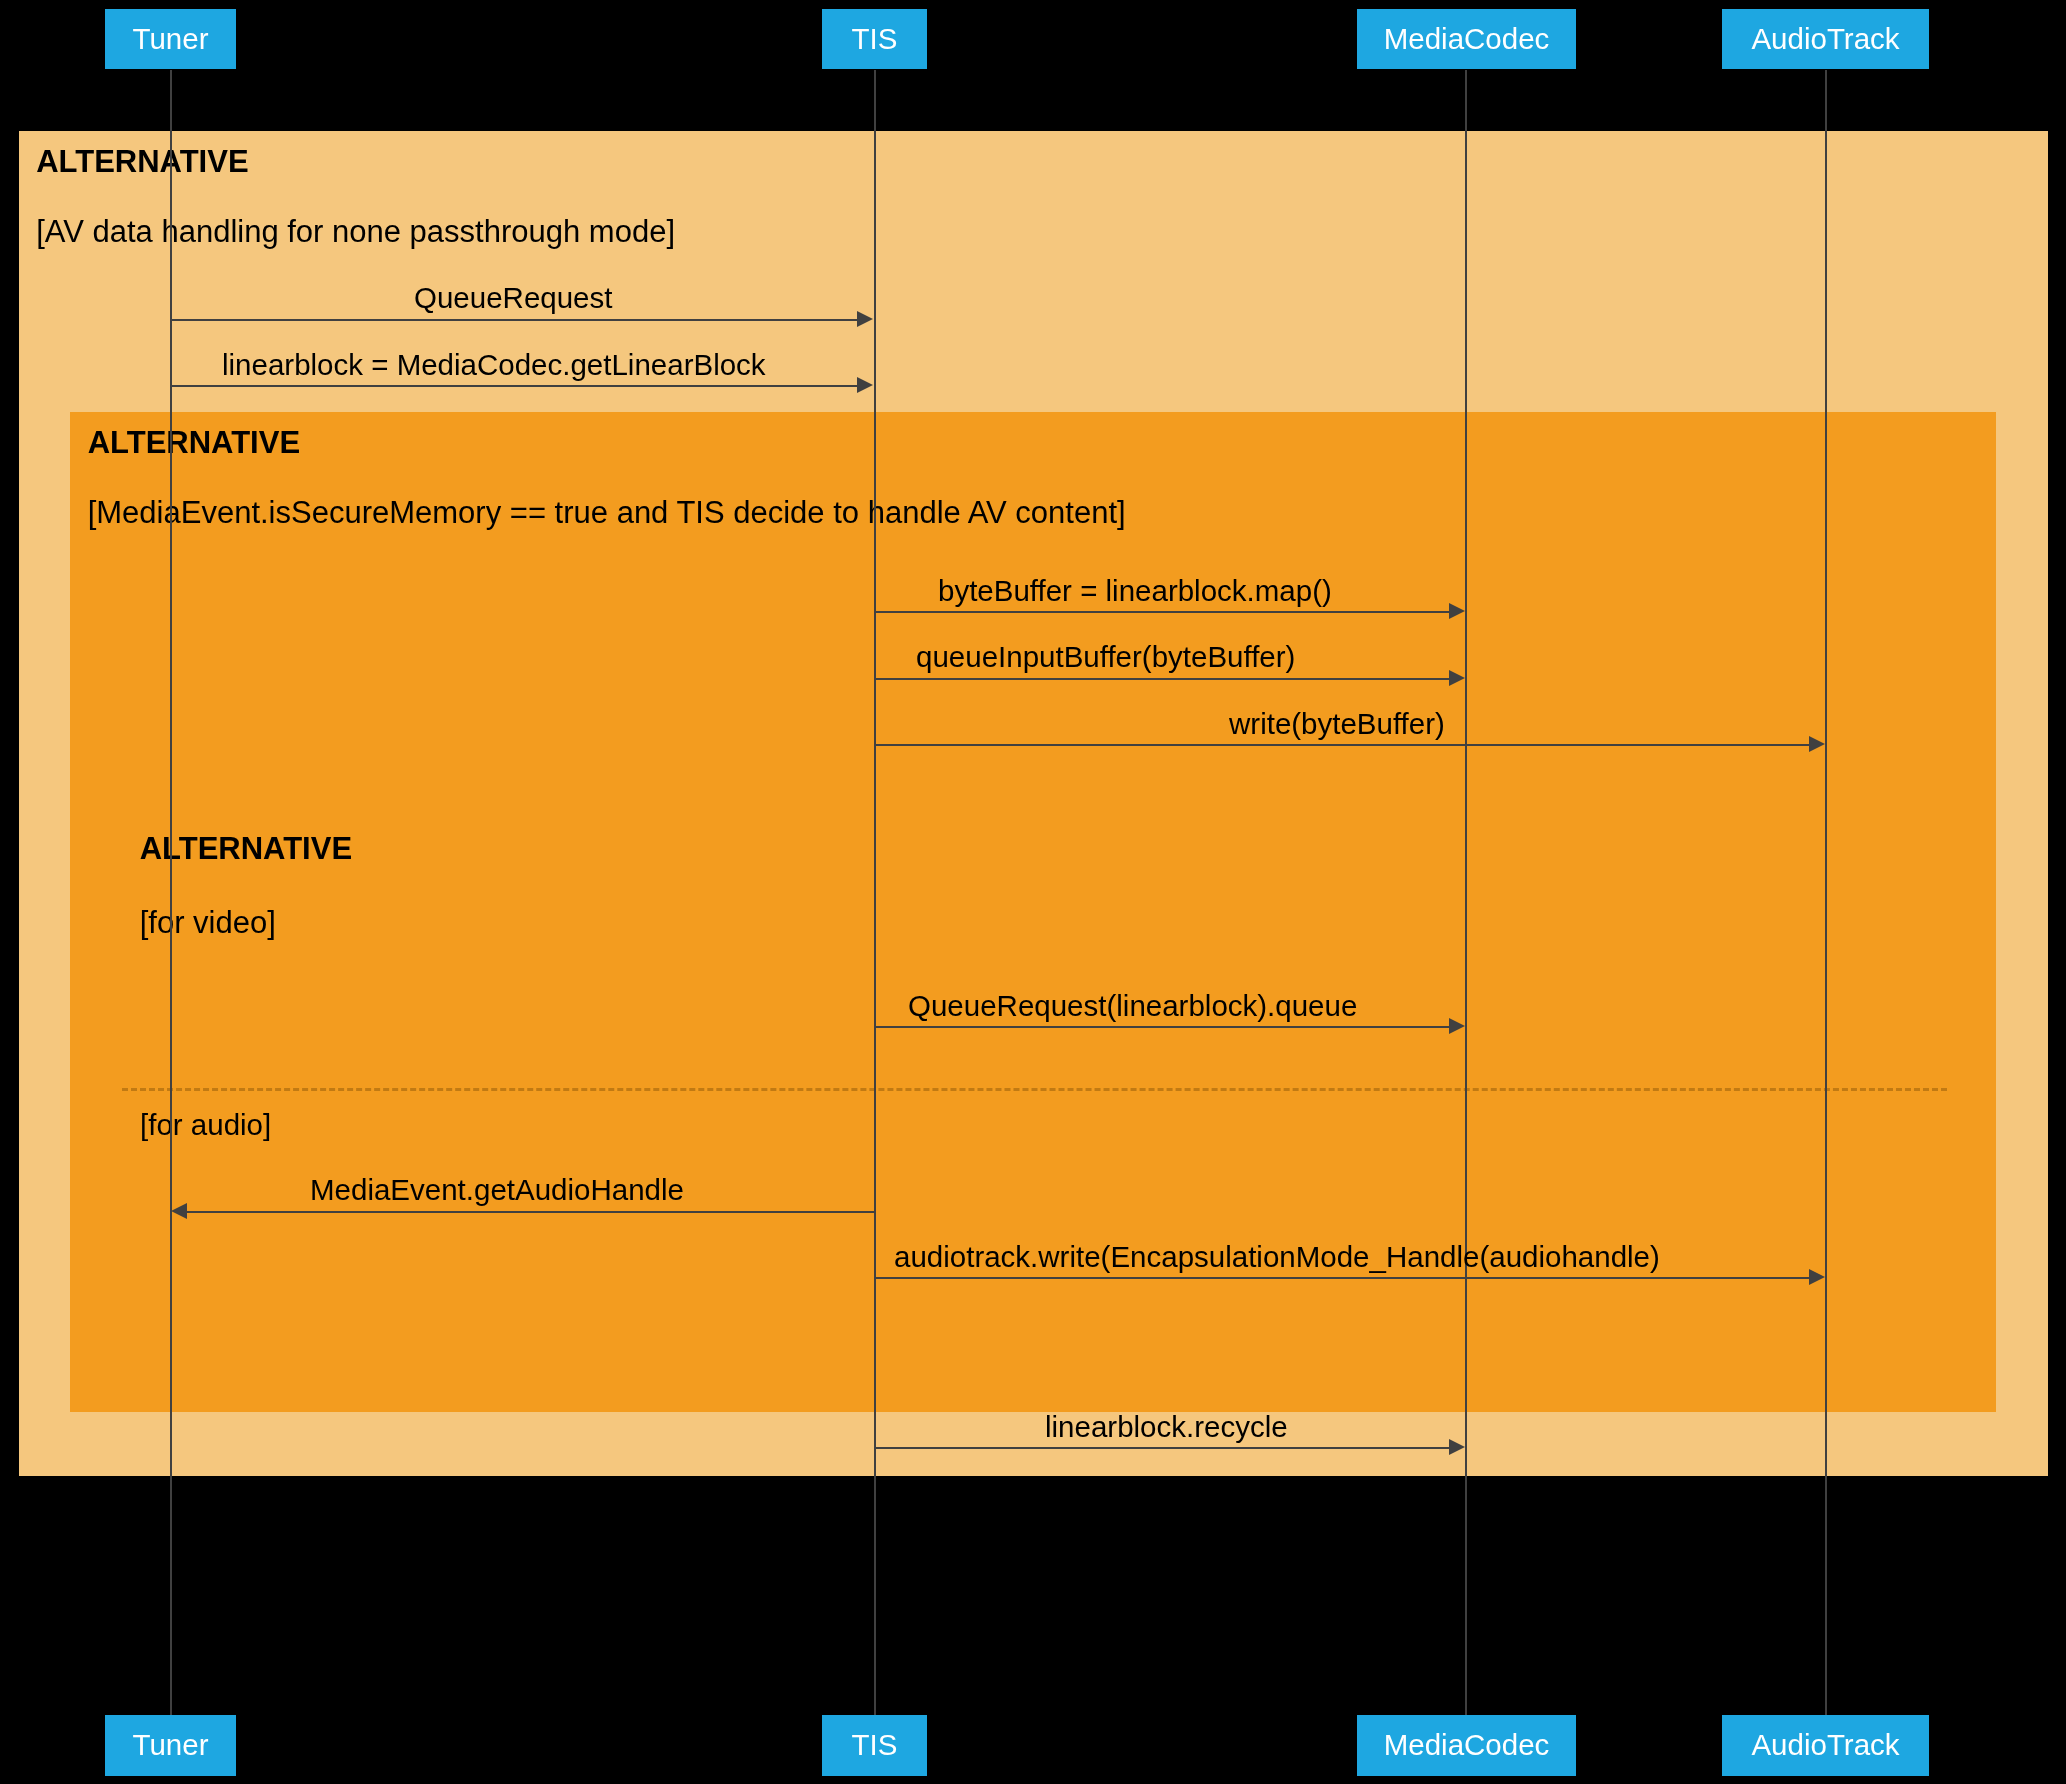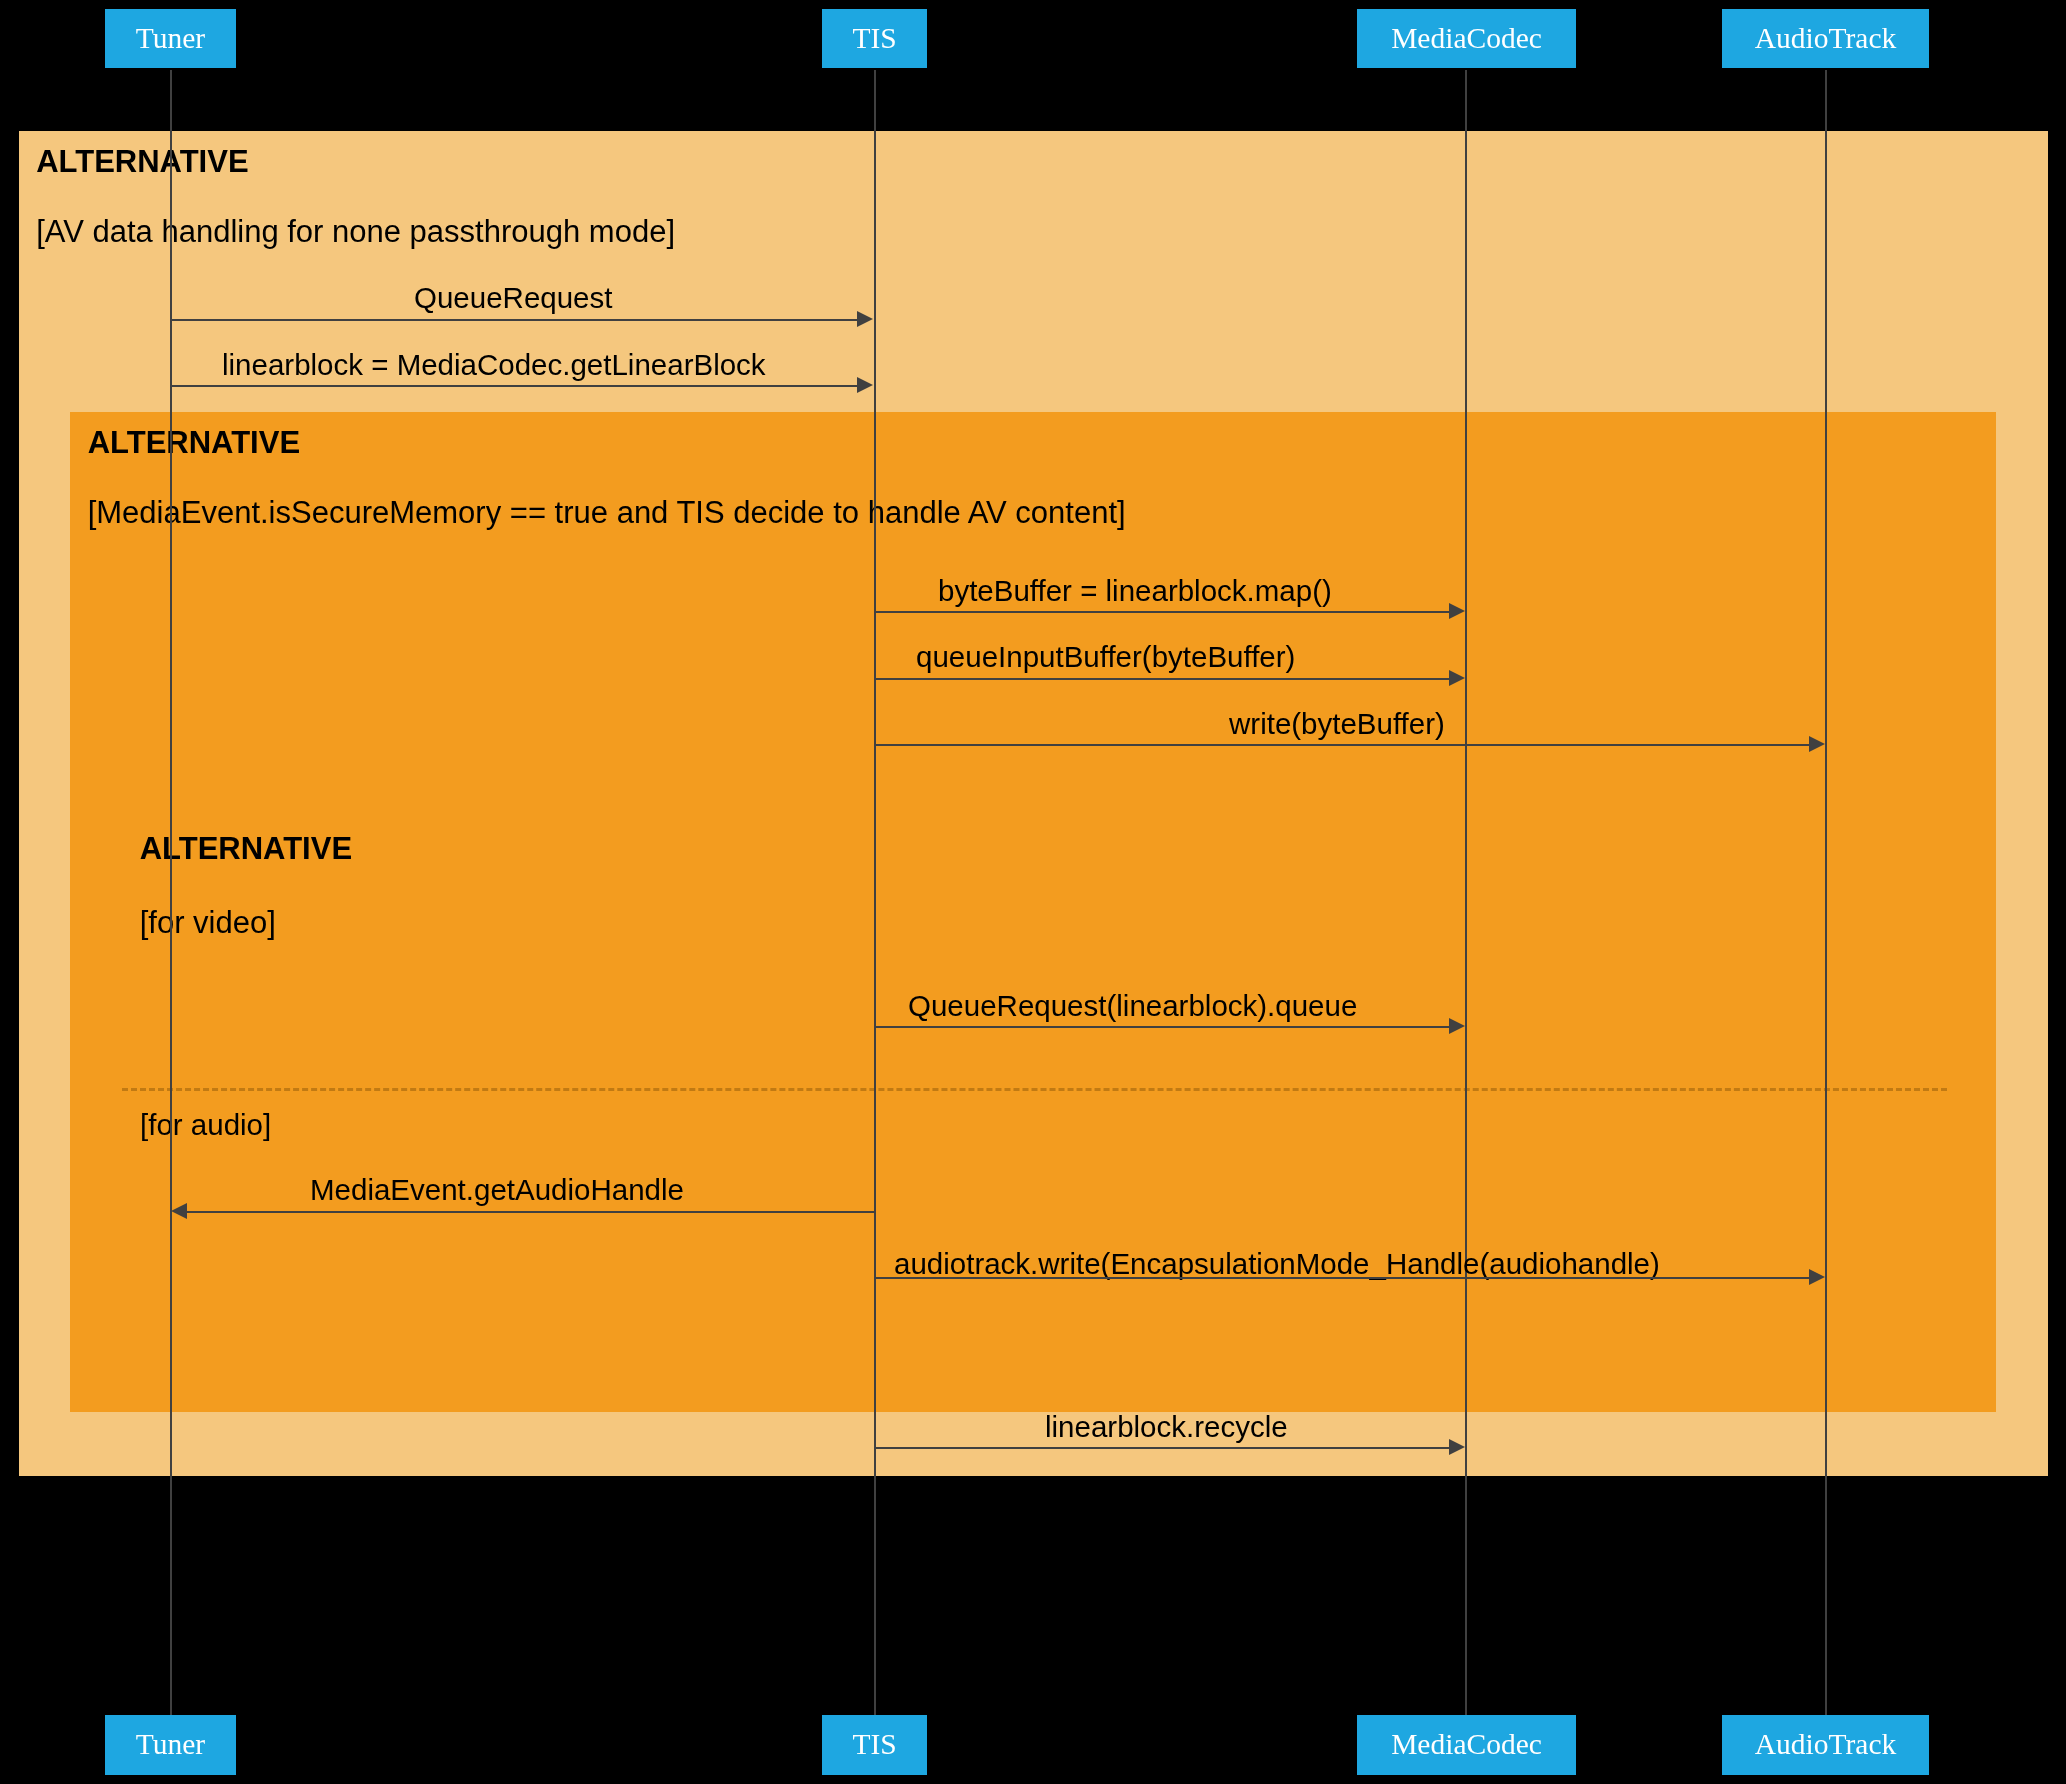--- a/index.html
+++ b/index.html
@@ -1,17 +1,17 @@
 <!DOCTYPE html>
 <html style="font-size:11.8px"><head>
 <meta charset="utf-8">
 <style>
 * { box-sizing: border-box; margin: 0; padding: 0; }
 body { background: #000; font-family: Arial, sans-serif; width: 2066px; height: 1785px; position: relative; }
-.lifeline-box { position: absolute; background: #1EA7E1; color: #fff; font-size: 29.5px; padding: 13.3px 26.6px; text-align: center; font-family: Liberation Serif, serif; }
+.lifeline-box { position: absolute; background: #1EA7E1; color: #fff; font-size: 29.5px; padding: 13.3px 26.6px; text-align: center; }
 .lifeline-line { position: absolute; width: 1.5px; background: #404040; }
 .alt-box { position: absolute; border: none; }
 .alt-outer { background: #f5c77e; }
 .alt-mid   { background: #f39c1f; }
 .alt-inner { background: #f39c1f; }
 .alt-title { position: absolute; font-weight: bold; font-size: 31px; color: #000; left: 17.7px; top: 13.3px; }
 .alt-cond  { position: absolute; font-size: 31px; color: #000; left: 17.7px; top: 83px; }
 .msg-line { position: absolute; height: 1.5px; background: #404040; }
 .msg-arrow-r { position: absolute; width: 0; height: 0; border-top: 8.9px solid transparent; border-bottom: 8.9px solid transparent; border-left: 16.2px solid #404040; }
 .msg-arrow-l { position: absolute; width: 0; height: 0; border-top: 8.9px solid transparent; border-bottom: 8.9px solid transparent; border-right: 16.2px solid #404040; }
@@ -70,21 +70,21 @@
 <div class="msg-arrow-r" style="left:1809px; top:736px; z-index:7;"></div>
 
 <div class="msg-label" style="left:908px; top:989px; z-index:7;">QueueRequest(linearblock).queue</div>
 <div class="msg-line" style="left:874px; top:1026px; width:582px; z-index:7;"></div>
 <div class="msg-arrow-r" style="left:1449px; top:1018px; z-index:7;"></div>
 
 <div class="msg-label" style="left:310px; top:1173px; z-index:7;">MediaEvent.getAudioHandle</div>
 <div class="msg-line" style="left:179px; top:1211px; width:695px; z-index:7;"></div>
 <div class="msg-arrow-l" style="left:171px; top:1203px; z-index:7;"></div>
 
-<div class="msg-label" style="left:894px; top:1240px; z-index:7;margin-top:7px;">audiotrack.write(EncapsulationMode_Handle(audiohandle)</div>
+<div class="msg-label" style="left:894px; top:1240px; z-index:7;">audiotrack.write(EncapsulationMode_Handle(audiohandle)</div>
 <div class="msg-line" style="left:874px; top:1277px; width:942px; z-index:7;"></div>
 <div class="msg-arrow-r" style="left:1809px; top:1269px; z-index:7;"></div>
 
 <div class="msg-label" style="left:1045px; top:1410px; z-index:7;">linearblock.recycle</div>
 <div class="msg-line" style="left:874px; top:1447px; width:582px; z-index:7;"></div>
 <div class="msg-arrow-r" style="left:1449px; top:1439px; z-index:7;"></div>
 
 <div class="lifeline-box" style="left:105px; top:8.9px; width:131px; z-index:10;">Tuner</div>
 <div class="lifeline-box" style="left:822px; top:8.9px; width:105px; z-index:10;">TIS</div>
 <div class="lifeline-box" style="left:1357px; top:8.9px; width:219px; z-index:10;">MediaCodec</div>

